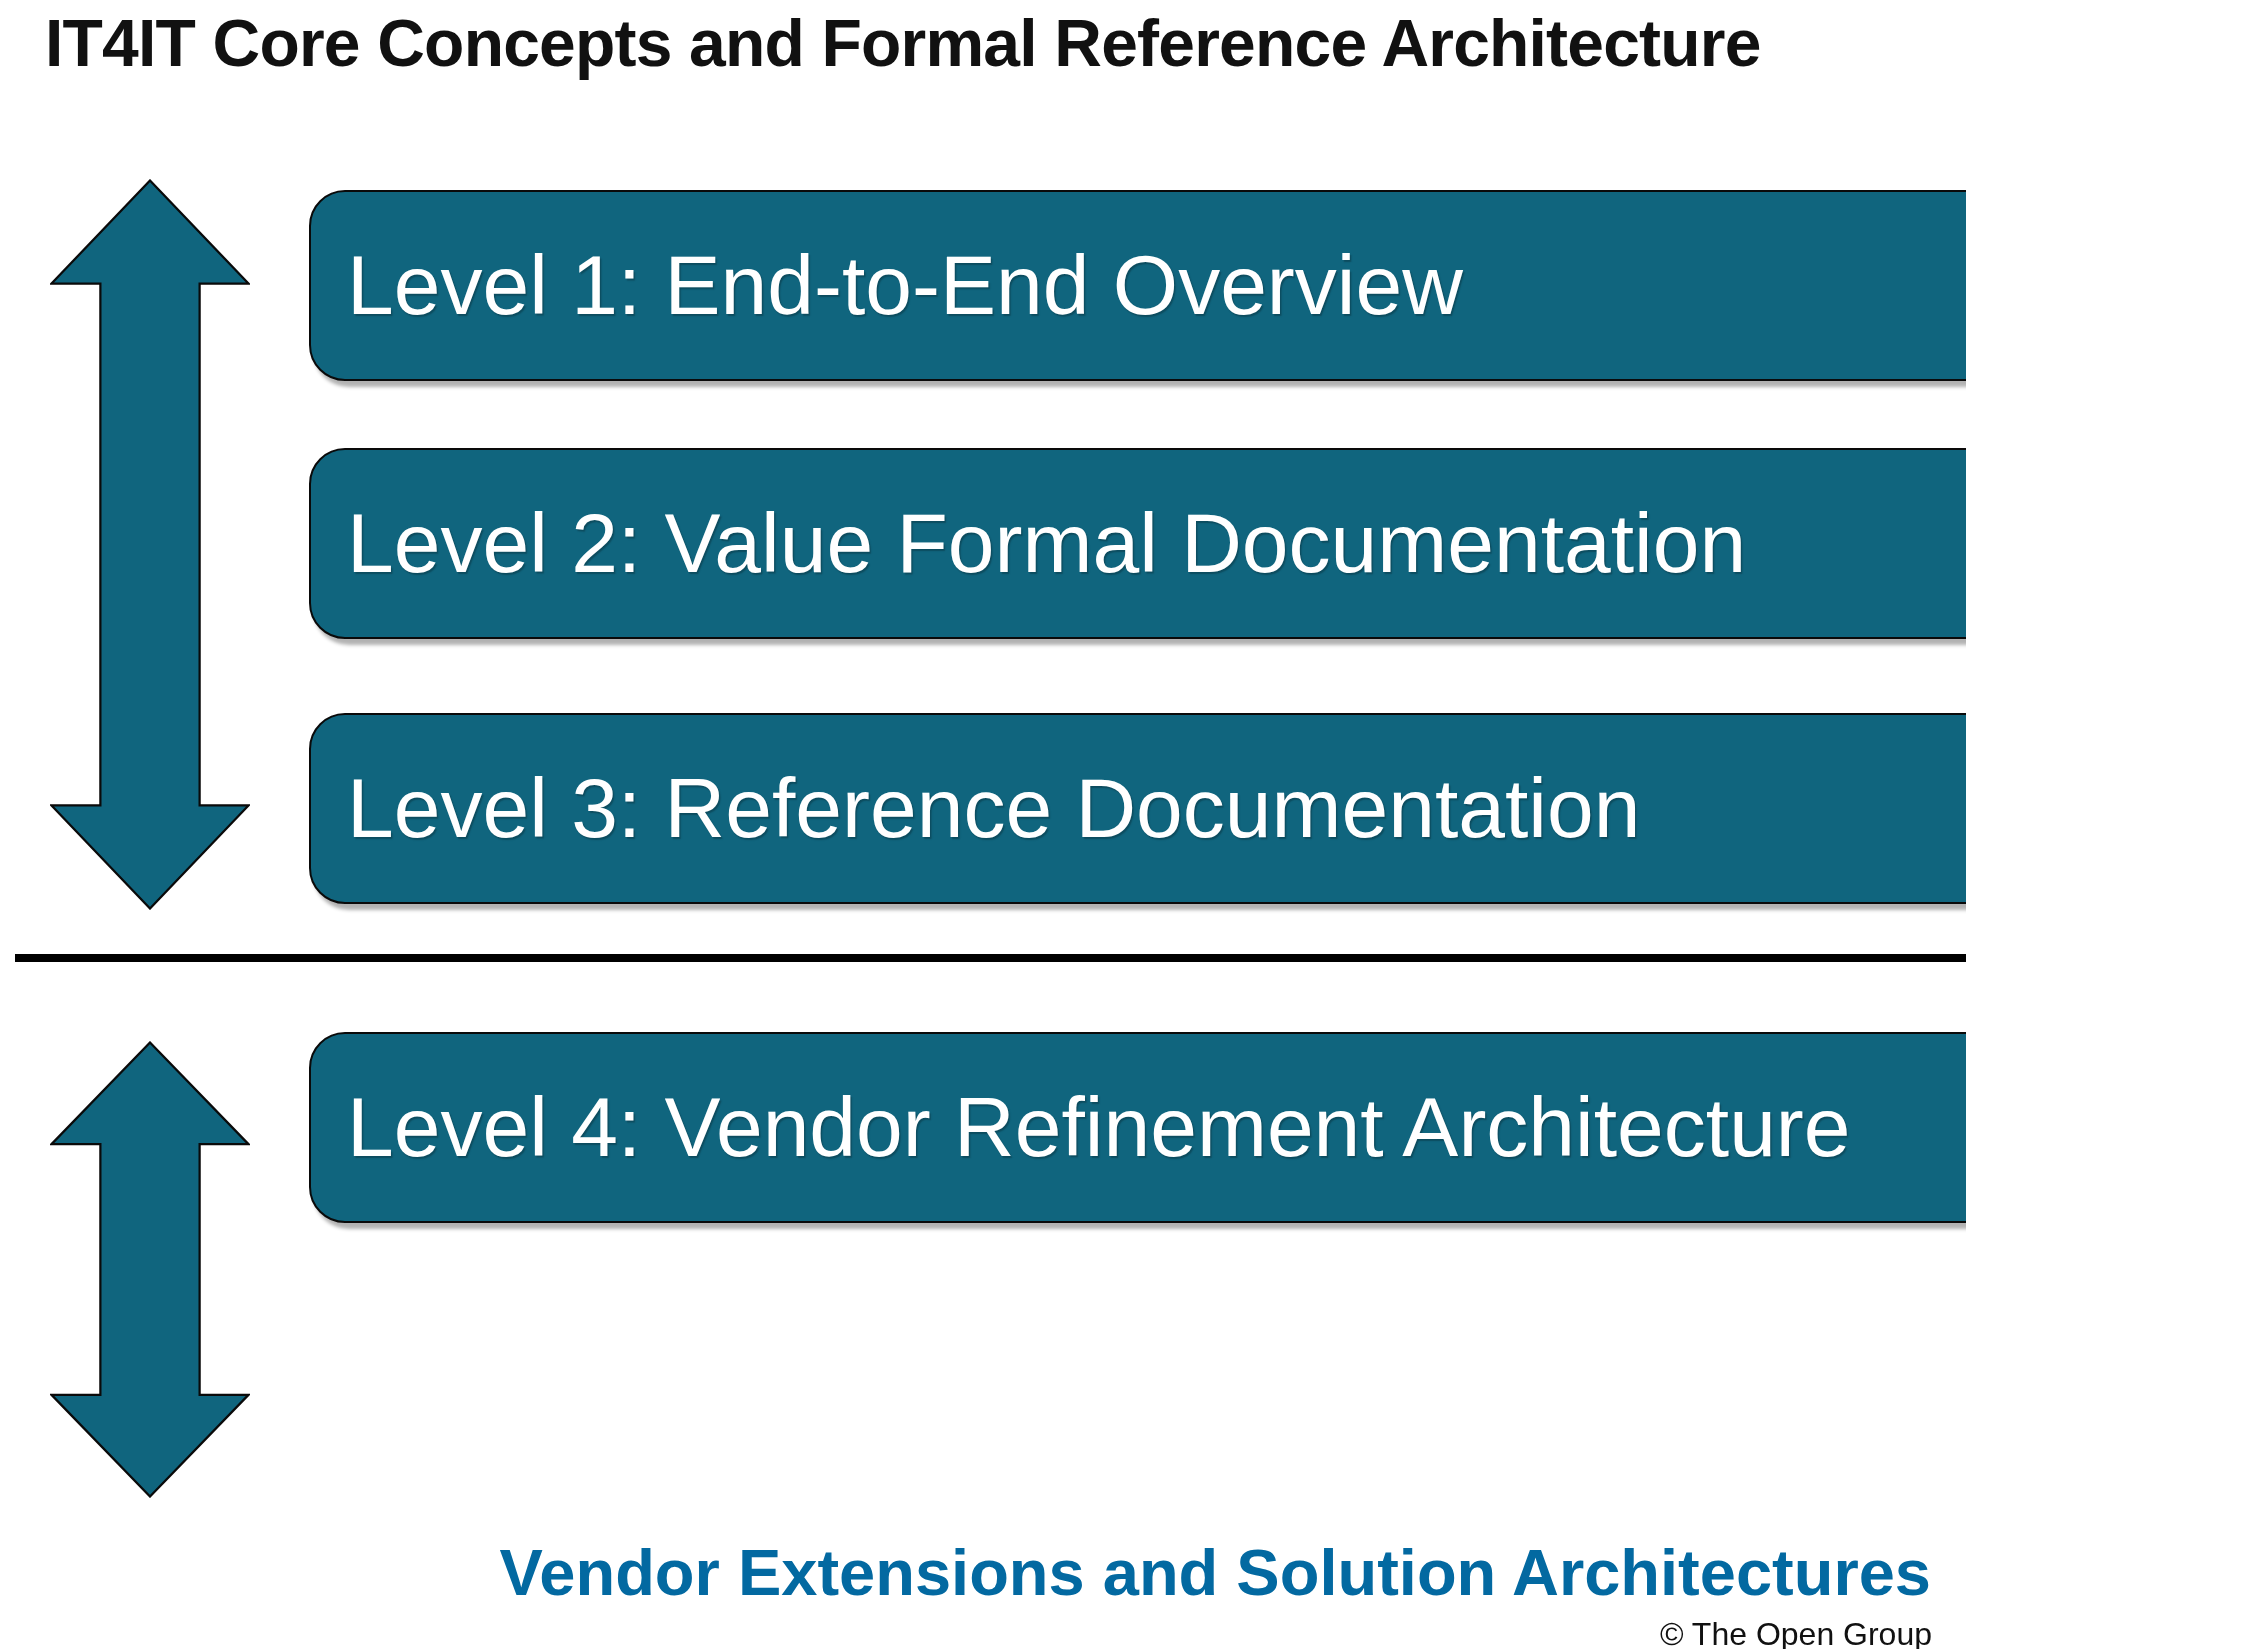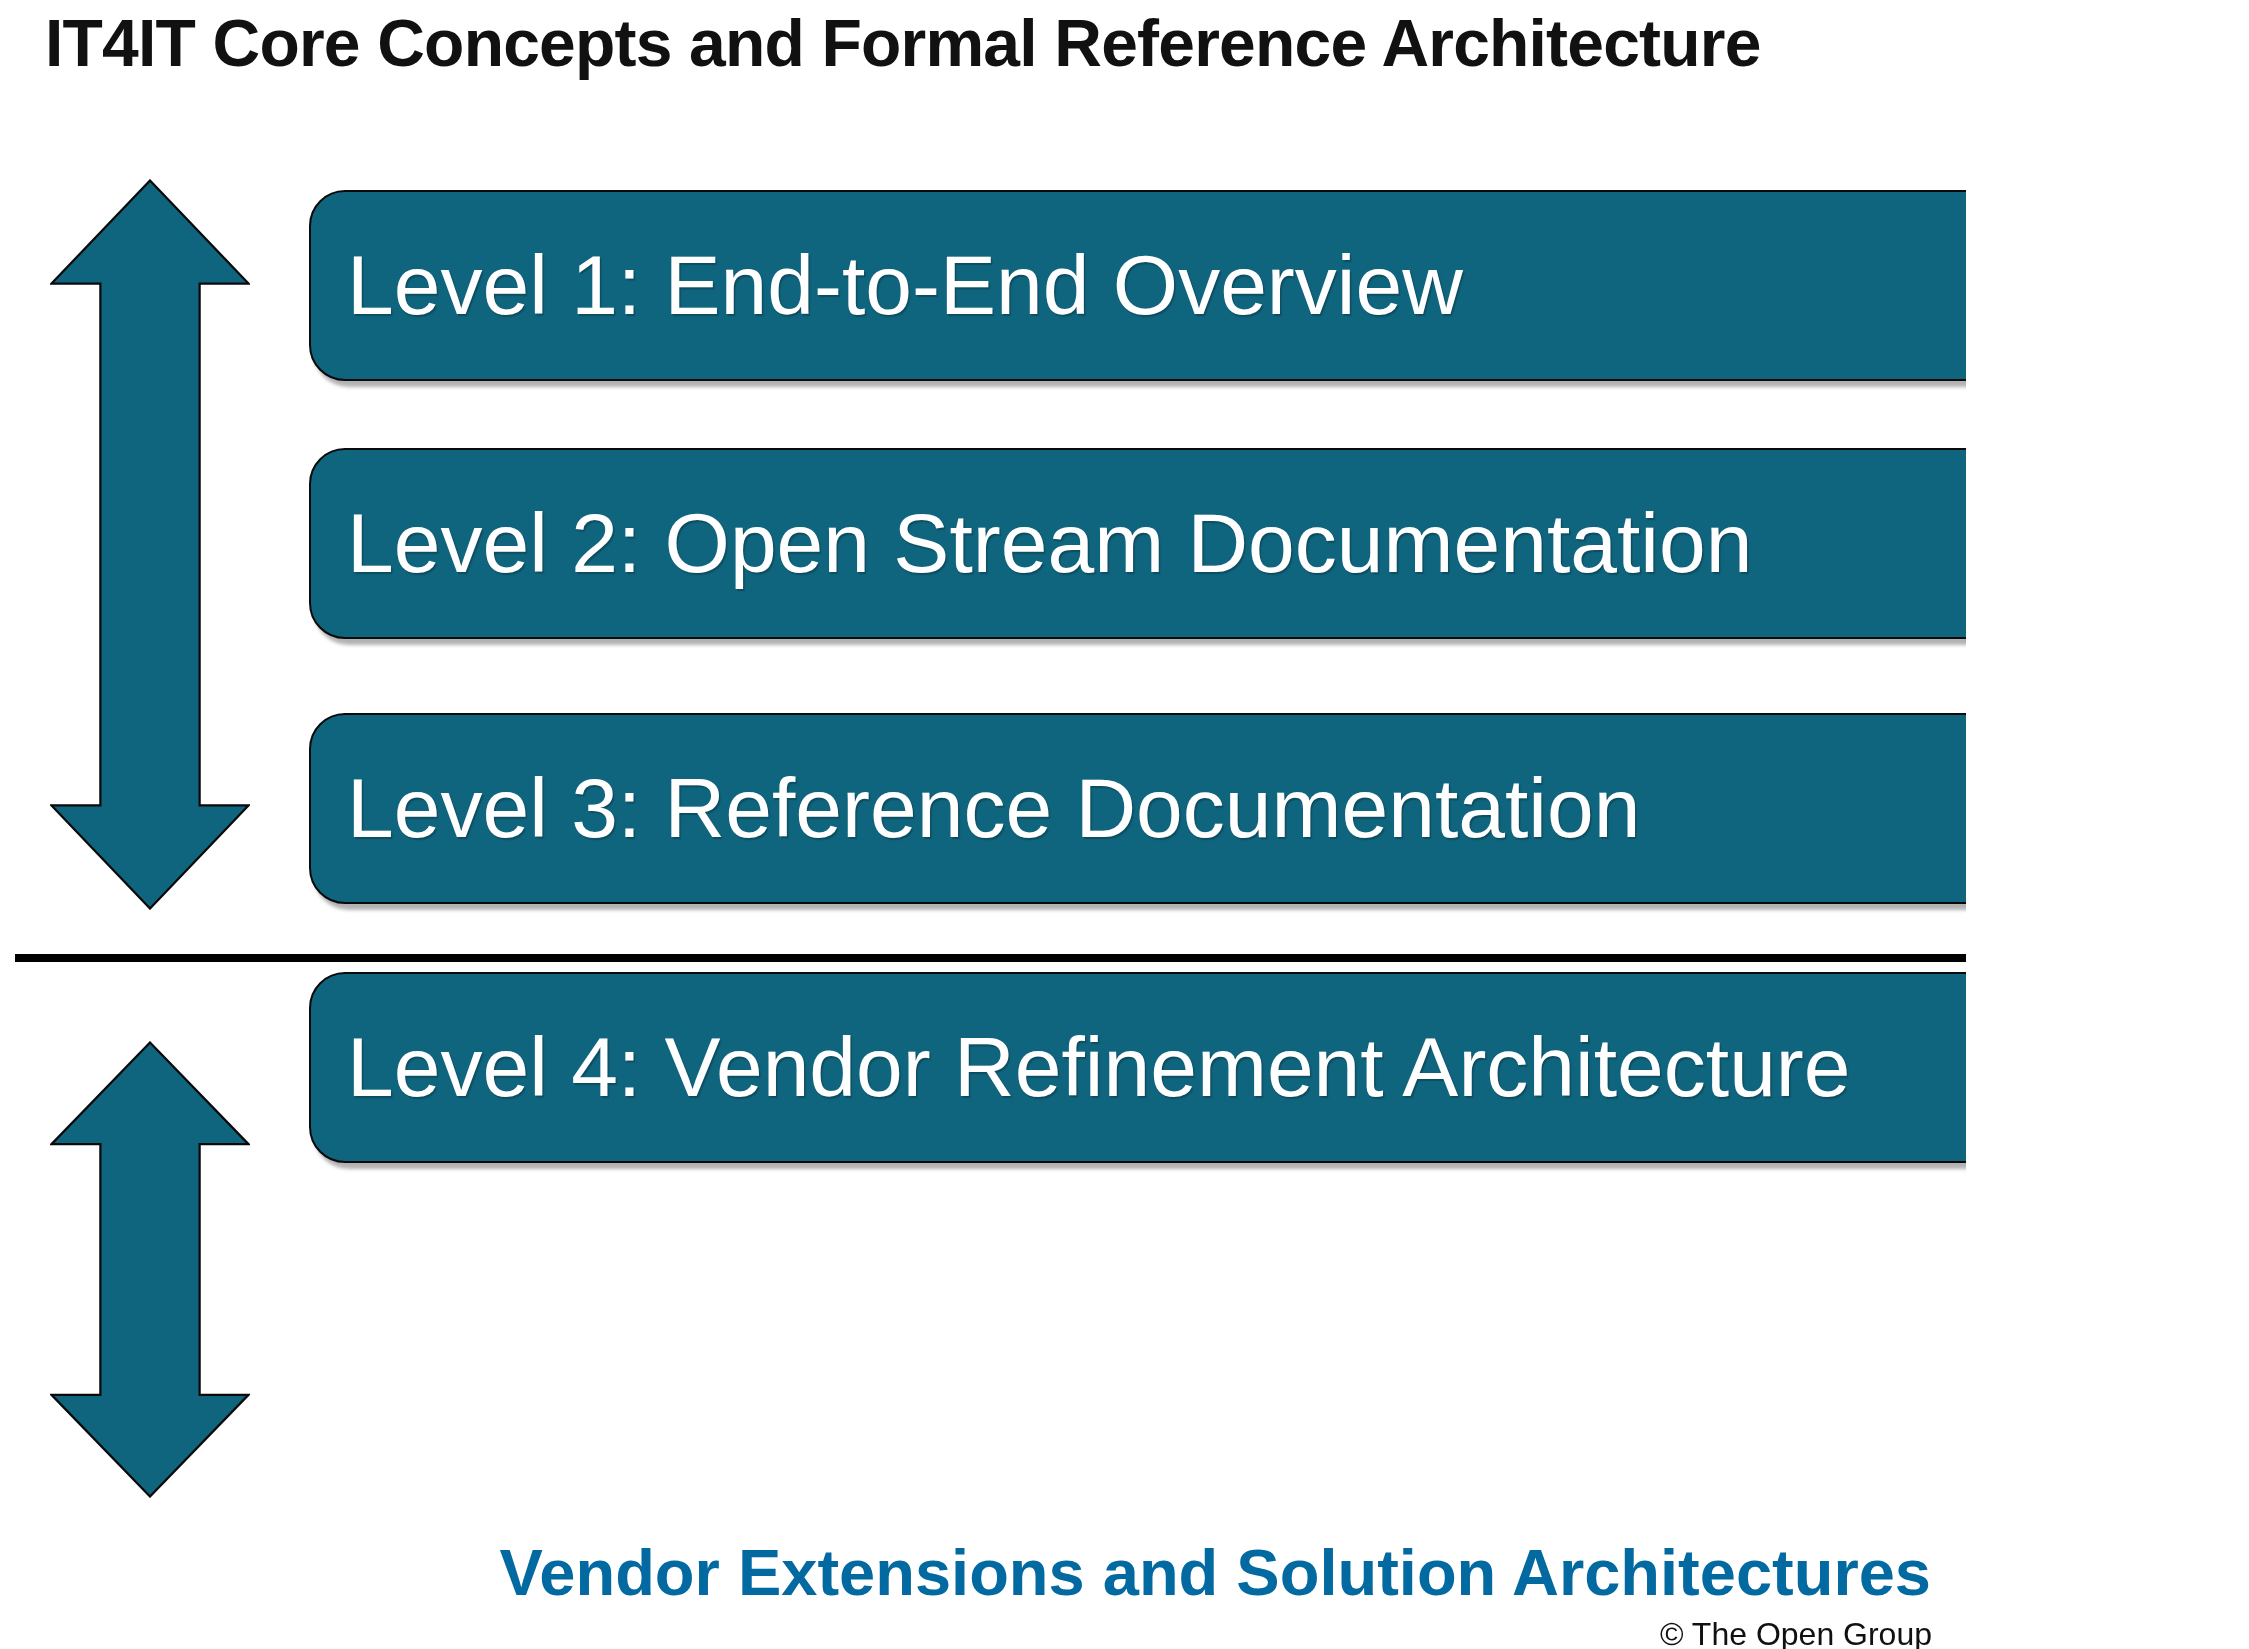--- a/index.html
+++ b/index.html
@@ -48,21 +48,21 @@
   .level-label {
     color: #ffffff;
     font-size: 84px;
     padding-left: 36px;
     white-space: nowrap;
     text-shadow: 1.5px 1.5px 1.5px rgba(0,0,0,0.25);
   }
   #level-1 { top: 190px; }
   #level-2 { top: 448px; }
   #level-3 { top: 713px; }
-  #level-4 { top: 972px; }
+  #level-4 { top: 1032px; }
   #level-5 { top: 1287px; }
   .divider-line {
     position: absolute;
     left: 15px;
     top: 954px;
     width: 2224px;
     height: 8.3px;
     background: #000000;
   }
   .footer-caption {
@@ -100,21 +100,21 @@
     <svg viewBox="0 0 266 607" preserveAspectRatio="none" aria-hidden="true">
       <polygon points="133,2 264,137 199,137 199,470 264,470 133,605 2,470 67,470 67,137 2,137" style="fill:var(--accent,#10657E); stroke:#0a0a0a; stroke-width:3; stroke-linejoin:miter;"></polygon>
     </svg>
   </div>
 
   <div class="level-box" id="level-1">
     <span class="level-label">Level 1: End-to-End Overview</span>
   </div>
 
   <div class="level-box" id="level-2">
-    <span class="level-label">Level 2: Open Stream Documentation</span>
+    <span class="level-label">Level 2: Value Formal Documentation</span>
   </div>
 
   <div class="level-box" id="level-3">
     <span class="level-label">Level 3: Reference Documentation</span>
   </div>
 
   <div class="divider-line"></div>
 
   <div class="level-box" id="level-4">
     <span class="level-label">Level 4: Vendor Refinement Architecture</span>

